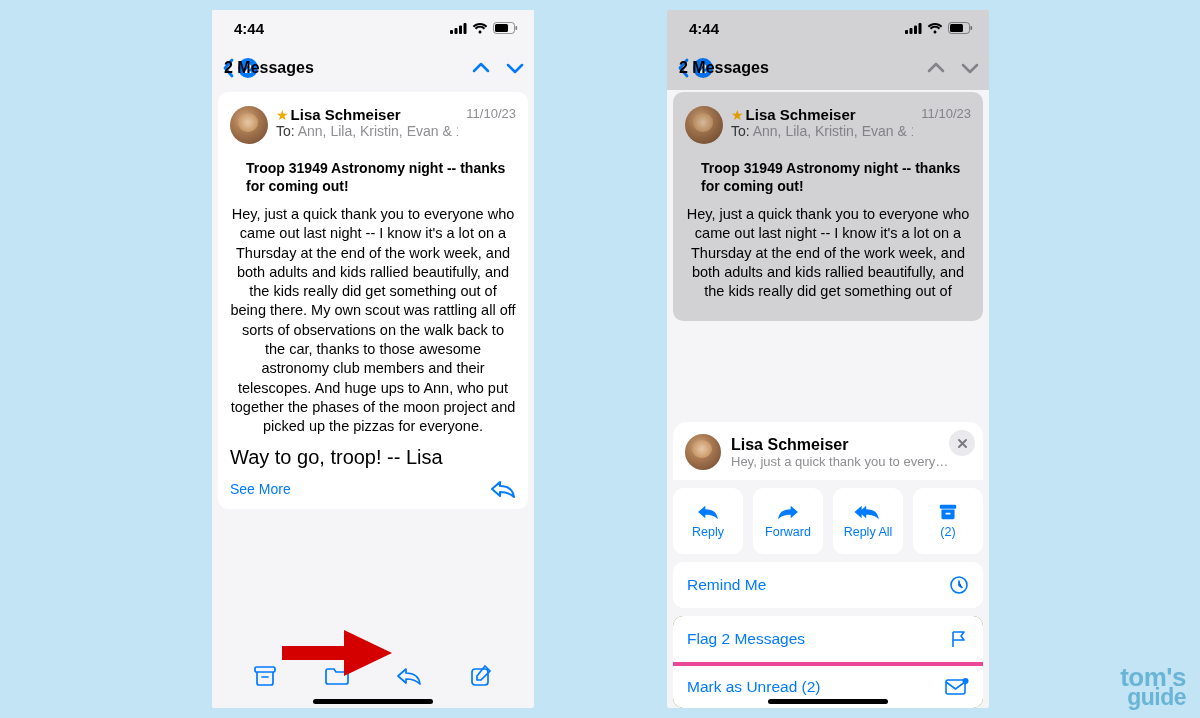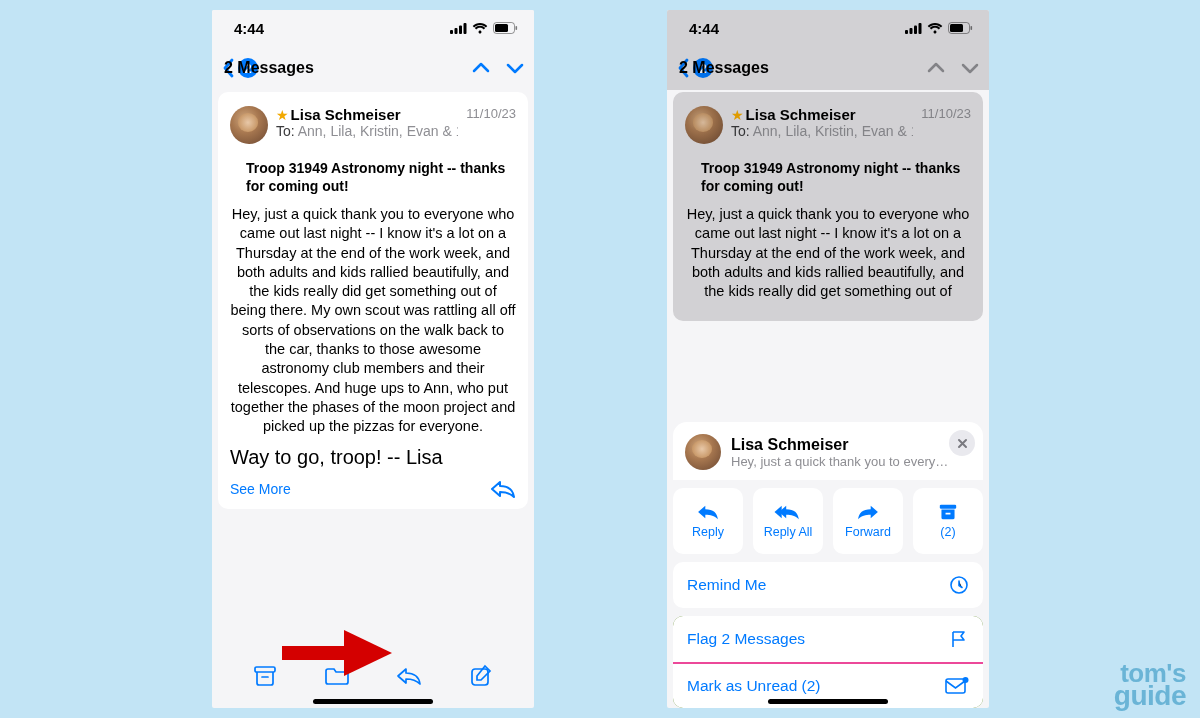--- a/index.html
+++ b/index.html
@@ -104,29 +104,29 @@
     display:flex; flex-direction:column; align-items:center; justify-content:center; gap:4px;
     color:#007aff; font-size:12.5px;
   }
   .list-group { display:flex; flex-direction:column; gap:8px; }
   .list-group-block { background:#4d7c0f; border-radius:10px; overflow:hidden;}
   .list-item {
     background:#fff; height:46px; padding:0 14px;
     display:flex; align-items:center; justify-content:space-between;
     color:#007aff; font-size:15.5px;
   }
-  .list-group-block .list-item + .list-item { border-top:2px solid #ec4899;}
+  .list-group-block .list-item + .list-item { border-top:4px solid #ec4899;}
   .list-icon { color:#007aff; }
 
   .watermark {
     position:absolute; right:14px; bottom:10px; color:#6ab4d6; font-weight:800;
     font-family: Arial, sans-serif; letter-spacing:-0.5px; line-height:0.85; font-size:26px;
     text-align:right;
   }
-  .watermark .w2{ font-size:28px; display:block;margin-left:25px;}
+  .watermark .w2{ font-size:23px; display:block;margin-left:25px;}
 
   svg { display:block; }
 </style>
 </head>
 <body>
 
 <div class="phone phone-left">
   <div class="status-bar">
     <span>4:44</span>
     <div class="status-right">
@@ -308,31 +308,31 @@
     </div>
 
     <div class="action-row">
       <div class="action-btn">
         <svg width="24" height="18" viewBox="0 0 26 20">
             <path fill="#007aff" d="M10 3 2 10l8 7v-4c6 0 10 1 14 5-1-7-5-11-14-11V3z"></path>
           </svg>
         <span>Reply</span>
       </div>
       <div class="action-btn">
+        <svg width="24" height="18" viewBox="0 0 26 20">
+            <path fill="#007aff" d="M16 3l8 7-8 7v-4c-6 0-10 1-14 5 1-7 5-11 14-11V3z"></path>
+          </svg>
+        <span>Forward</span>
+      </div>
+      <div class="action-btn">
         <svg width="28" height="18" viewBox="0 0 30 20">
             <path fill="#007aff" d="M13 3 5 10l8 7v-4c6 0 10 1 14 5-1-7-5-11-14-11V3z"></path>
             <path fill="#007aff" d="M8 3 0 10l8 7V3z"></path>
           </svg>
         <span>Reply All</span>
-      </div>
-      <div class="action-btn">
-        <svg width="24" height="18" viewBox="0 0 26 20">
-            <path fill="#007aff" d="M16 3l8 7-8 7v-4c-6 0-10 1-14 5 1-7 5-11 14-11V3z"></path>
-          </svg>
-        <span>Forward</span>
       </div>
       <div class="action-btn">
         <svg width="22" height="18" viewBox="0 0 24 22">
             <rect x="2" y="2" width="20" height="5" rx="1.5" fill="#007aff"></rect>
             <path fill="#007aff" d="M4 8v10a2 2 0 0 0 2 2h12a2 2 0 0 0 2-2V8H4zm5 4h6v2H9v-2z"></path>
           </svg>
         <span>(2)</span>
       </div>
     </div>
 

